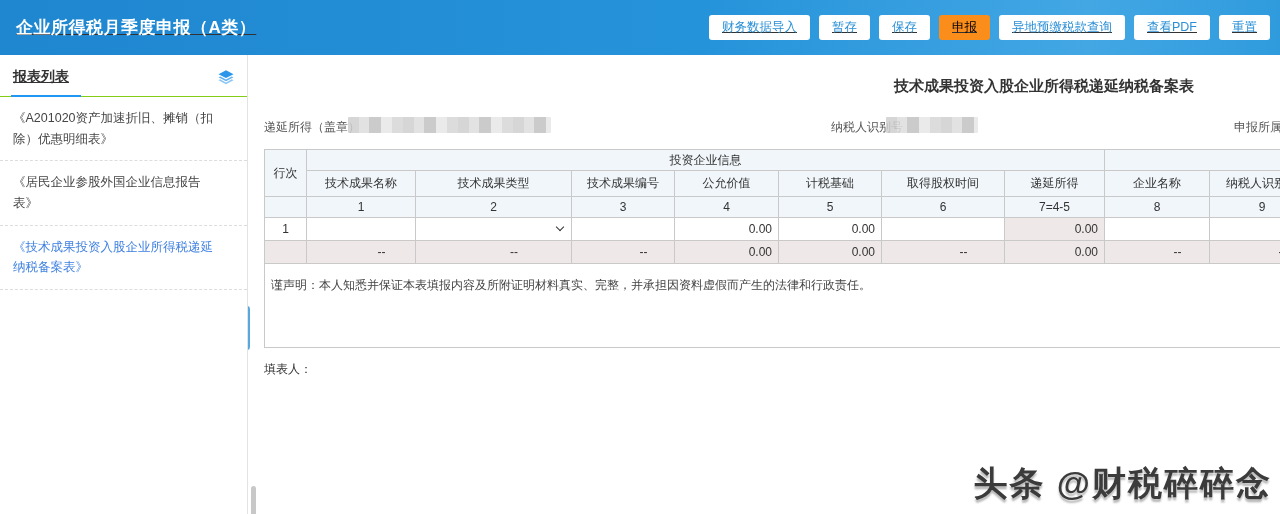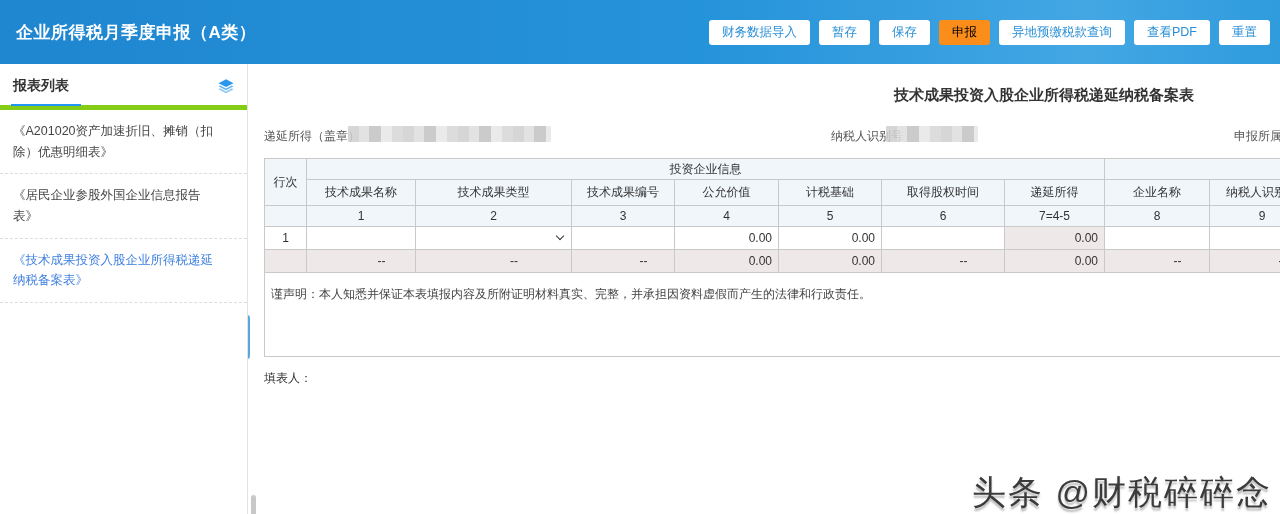--- a/index.html
+++ b/index.html
@@ -1,34 +1,34 @@
 <!DOCTYPE html>
 <html><head>
 <meta charset="utf-8">
 <style>
   * { margin:0; padding:0; box-sizing:border-box; }
   html,body { width:1280px; height:514px; overflow:hidden; background:#fff;
     font-family:"Liberation Sans","DejaVu Sans",sans-serif; color:#333; }
 
   
-  .app-header { height:64px; background:linear-gradient(90deg,#1f86d0 0%,#2593da 55%,#43a7e4 85%,#2f9bdd 100%);
-    display:flex; align-items:center; justify-content:space-between; padding:0 10px 0 16px; }
+  .app-header { height:55px; background:linear-gradient(90deg,#1f86d0 0%,#2593da 55%,#43a7e4 85%,#2f9bdd 100%);
+    display:flex; align-items:center; justify-content:space-between; padding:0 10px 0 16px;text-decoration:underline; }
   .app-title { color:#fff; font-size:17px; font-weight:bold; letter-spacing:.5px; }
   .toolbar { display:flex; gap:9px; }
   .tb-btn { height:25px; line-height:25px; padding:0 13px; background:#fff; color:#2a8fd6;
     font-size:12.5px; border:none; border-radius:3px; cursor:pointer; white-space:nowrap; }
   .tb-btn.orange { background:#fb8d1a; color:#000000; }
 
   
   .content { display:flex; height:462px; }
 
   
   .sidebar { width:248px; background:#fff; border-right:1px solid #e3e3e3; position:relative; flex:none; }
   .sb-head { position:relative; display:flex; align-items:flex-end; justify-content:space-between;
-    padding:13px 12px 10px 13px; border-bottom:5px solid #84cc16; }
+    padding:13px 12px 10px 13px; border-bottom:1px solid #84cc16;text-decoration:underline; }
   .sb-title { font-size:14px; font-weight:bold; color:#333; }
   .sb-underline { position:absolute; left:11px; bottom:-1px; width:70px; height:2px; background:#2196f3; }
   .layers-icon { width:18px; height:18px; display:inline-block; }
   .sb-items { padding:0 0 0 0; }
   .sb-item { position:relative; padding:11px 26px 11px 13px; font-size:12.5px; line-height:1.65;
     color:#444; border-bottom:1px dashed #ddd; cursor:pointer; }
   .sb-item.active { color:#3d7fe0; }
   .badge { position:absolute; right:9px; top:7px; width:15px; height:15px; border-radius:50%;
     background:#e6433f; color:#fff; font-size:10px; line-height:15px; text-align:center; }
   .collapse-tab { position:absolute; left:-13px; top:251px; width:13px; height:44px; background:#58a8e0;
@@ -66,21 +66,21 @@
   td.ro { background:#efe8e8; }
   td.editable { cursor:text; }
   .sel-cell { position:relative; cursor:pointer; }
   .caret { position:absolute; right:8px; top:50%; width:6px; height:6px; margin-top:-5px;
     border-right:1.6px solid #333; border-bottom:1.6px solid #333; transform:rotate(45deg); }
 
   .decl-box { width:1560px; border:1px solid #c9c9c9; border-top:none; height:84px;
     padding:13px 8px 0 6px; font-size:12px; color:#444; }
   .preparer { margin-top:13px; font-size:12px; color:#333; }
 
-  .watermark { position:absolute; right:8px; bottom:10px; font-size:34px; font-weight:normal;
+  .watermark { position:absolute; right:8px; bottom:10px; font-size:34px; font-weight:bold;
     color:#3b3b3b; letter-spacing:2px; white-space:nowrap;
     text-shadow:0 3px 2px rgba(0,0,0,.28), -1px -1px 0 rgba(255,255,255,.55); }
 </style>
 </head>
 <body>
 
 <header class="app-header">
   <div class="app-title">企业所得税月季度申报（A类）</div>
   <div class="toolbar">
     <button class="tb-btn">财务数据导入</button>

